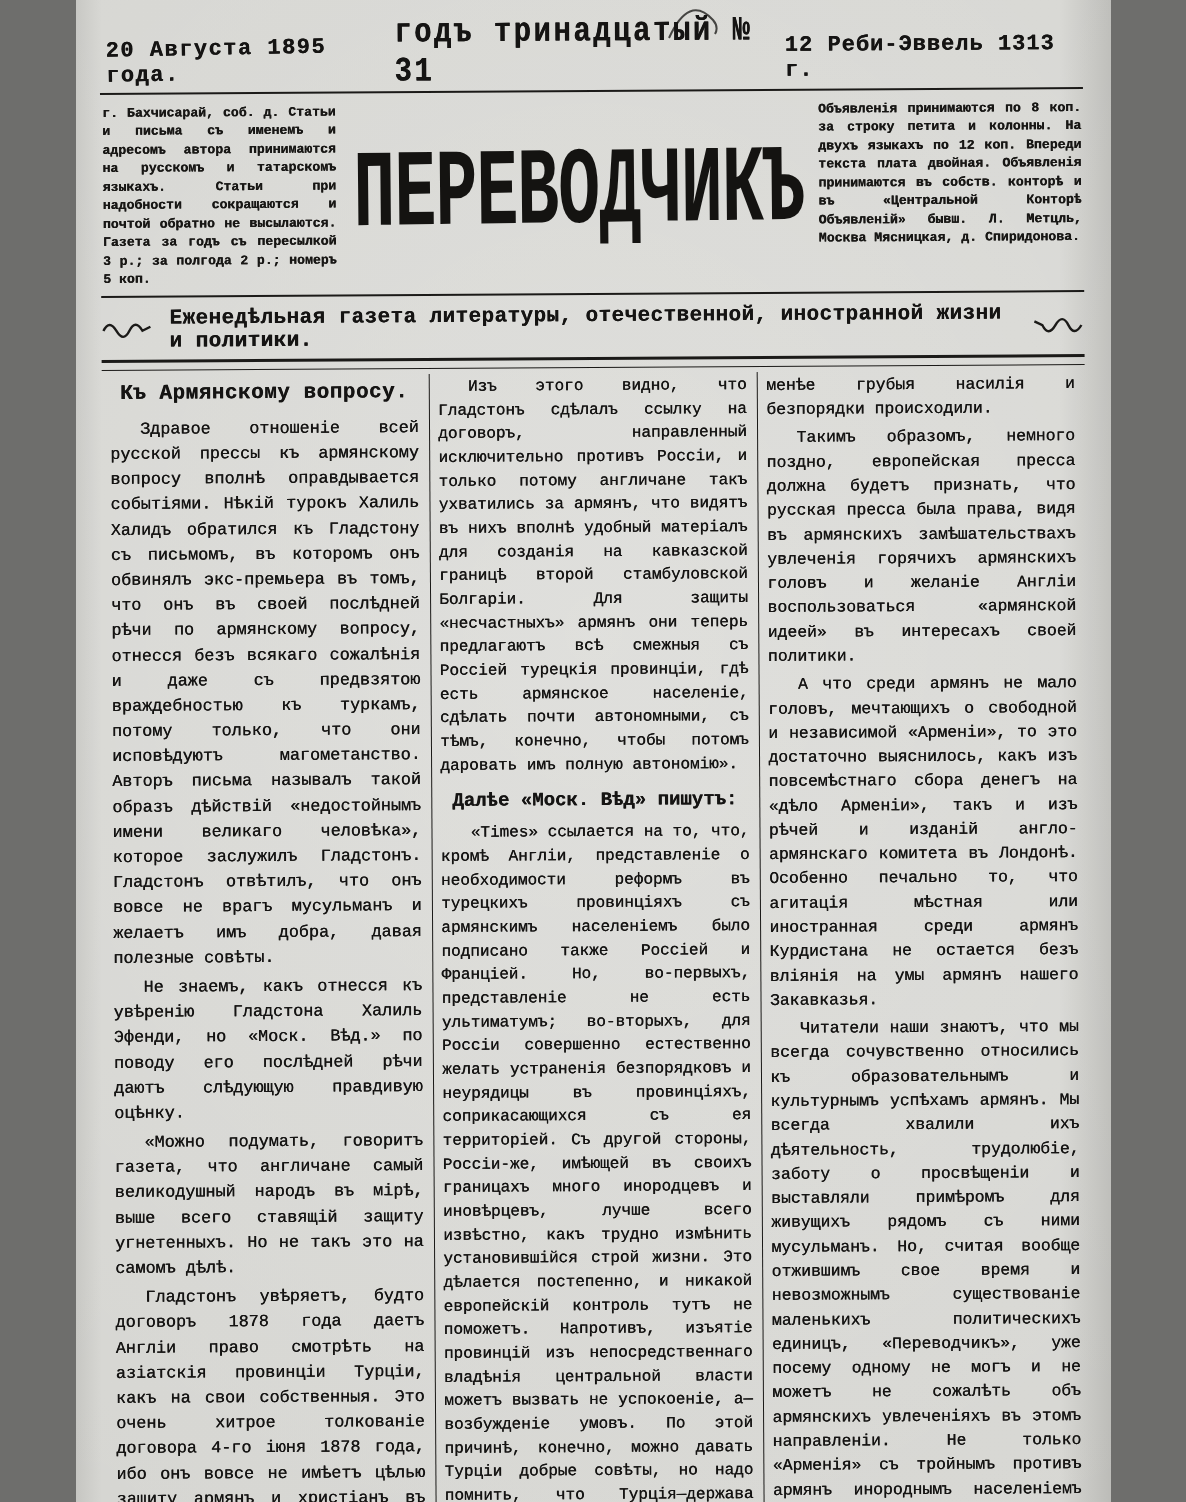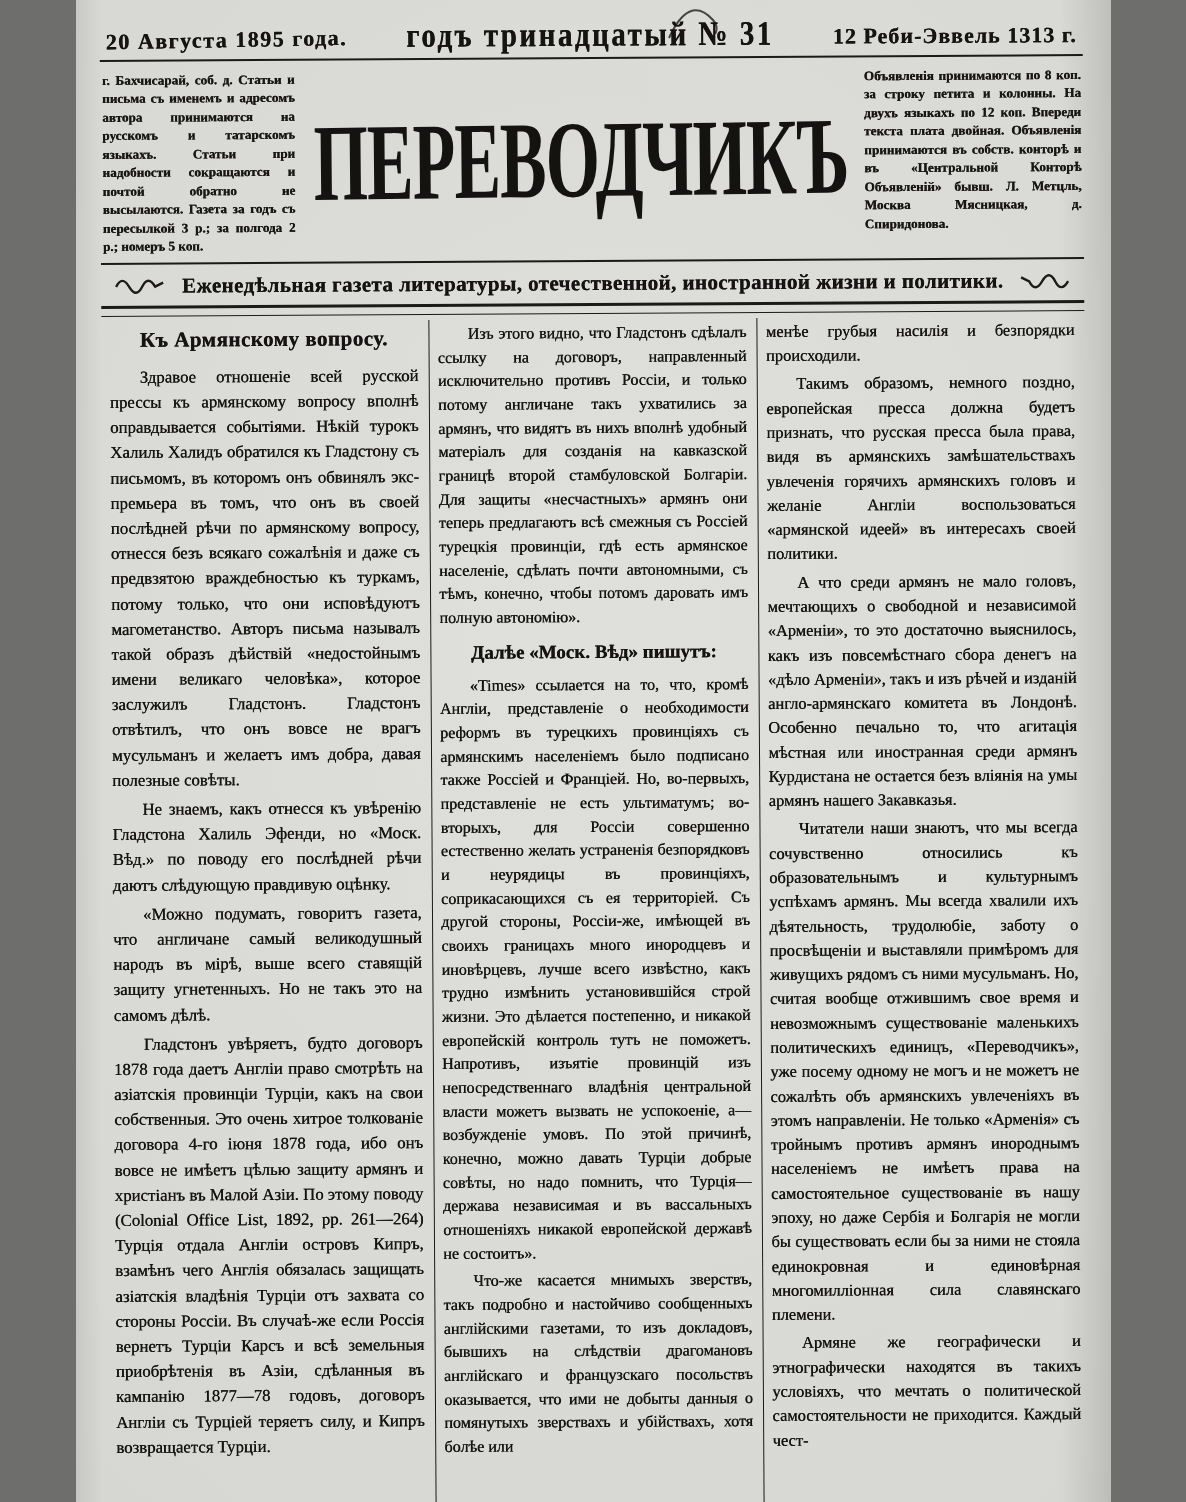--- a/index.html
+++ b/index.html
@@ -1,19 +1,19 @@
 <!DOCTYPE html>
 <html lang="ru"><head>
 <meta charset="utf-8">
 <style>
   html,body{margin:0;padding:0;}
   body{background:#6e6e6c;display:flex;justify-content:center;}
   .page{
     position:relative;width:1035px;height:1502px;overflow:hidden;color:#151413;
-    font-family:Liberation Serif, serif;
+    font-family:Liberation Mono, monospace;
     background:
       radial-gradient(ellipse 120% 100% at 50% 42%, rgba(255,255,255,0.22), rgba(0,0,0,0) 72%),
       linear-gradient(90deg,#c6c6c2 0%,#d6d6d2 2.5%,#d7d7d3 95%,#bcbcb8 100%),
       #d4d4d0;
   }
   .sheet{position:absolute;inset:0;padding:14px 24px 0 28px;transform:rotate(-0.35deg);}
   .inked{text-shadow:0.35px 0 0 currentColor;}
 
   
   .topline{display:flex;align-items:flex-end;justify-content:space-between;

